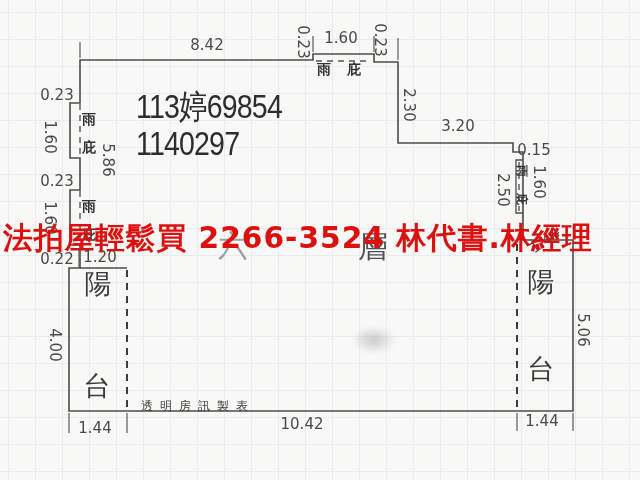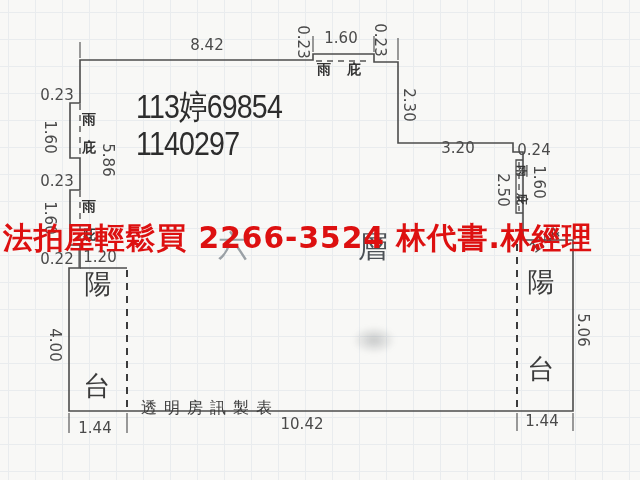--- a/index.html
+++ b/index.html
@@ -27,21 +27,21 @@
     font-family:"DejaVu Sans", sans-serif;
   }
   .cjk.small{font-size:14px; font-weight:bold;}
   .cjk.tiny{font-size:12px; font-weight:bold;}
   .cjk.tiny.rot{transform:translate(-50%,-50%) rotate(90deg);}
   .cjk.room{font-size:27px; color:#3a3a3a;}
   .cjk.faint1{font-size:30px; color:#9aa0a5;}
   .cjk.faint2{font-size:30px; color:#4b5055;}
   .publisher{
     position:absolute; z-index:2; left:141px; top:398px;
-    font-size:16px; letter-spacing:7px; color:#3c3c3c; white-space:nowrap;
+    font-size:12px; letter-spacing:7px; color:#3c3c3c; white-space:nowrap;
     font-family:"DejaVu Sans", sans-serif;
   }
   .case-numbers{
     position:absolute; z-index:2; left:136px; top:88px;
     font-size:34px; line-height:37px; color:#2d2d2d; letter-spacing:-1px;
     transform:scaleX(0.84); transform-origin:left top; white-space:nowrap;
     font-family:"Liberation Sans", sans-serif;
   }
   .ad-banner{
     position:absolute; z-index:3; left:3px; top:218px;
@@ -75,22 +75,22 @@
     <path d="M127,270 V409 M517,244 V409" fill="none" stroke="#3c3c3c" stroke-width="2" stroke-dasharray="7,6"></path>
   </svg>
 
   <div class="smudge"></div>
 
   <div class="dim" style="left:207px; top:45px;">8.42</div>
   <div class="dim rot" style="left:303px; top:42px;">0.23</div>
   <div class="dim" style="left:341px; top:38px;">1.60</div>
   <div class="dim rot" style="left:380px; top:40px;">0.23</div>
   <div class="dim rot" style="left:409px; top:105px;">2.30</div>
-  <div class="dim" style="left:458px; top:148px;">3.20</div>
-  <div class="dim" style="left:534px; top:150px;">0.24</div>
+  <div class="dim" style="left:458px; top:126px;">3.20</div>
+  <div class="dim" style="left:534px; top:150px;">0.15</div>
   <div class="dim rot" style="left:503px; top:190px;">2.50</div>
   <div class="dim rot" style="left:539px; top:182px;">1.60</div>
   <div class="dim diag" style="left:545px; top:240px;">1.44</div>
   <div class="dim rot" style="left:583px; top:330px;">5.06</div>
   <div class="dim" style="left:57px; top:95px;">0.23</div>
   <div class="dim rot" style="left:50px; top:137px;">1.60</div>
   <div class="dim rot" style="left:108px; top:160px;">5.86</div>
   <div class="dim" style="left:57px; top:181px;">0.23</div>
   <div class="dim rot" style="left:50px; top:218px;">1.60</div>
   <div class="dim" style="left:57px; top:259px;">0.22</div>

